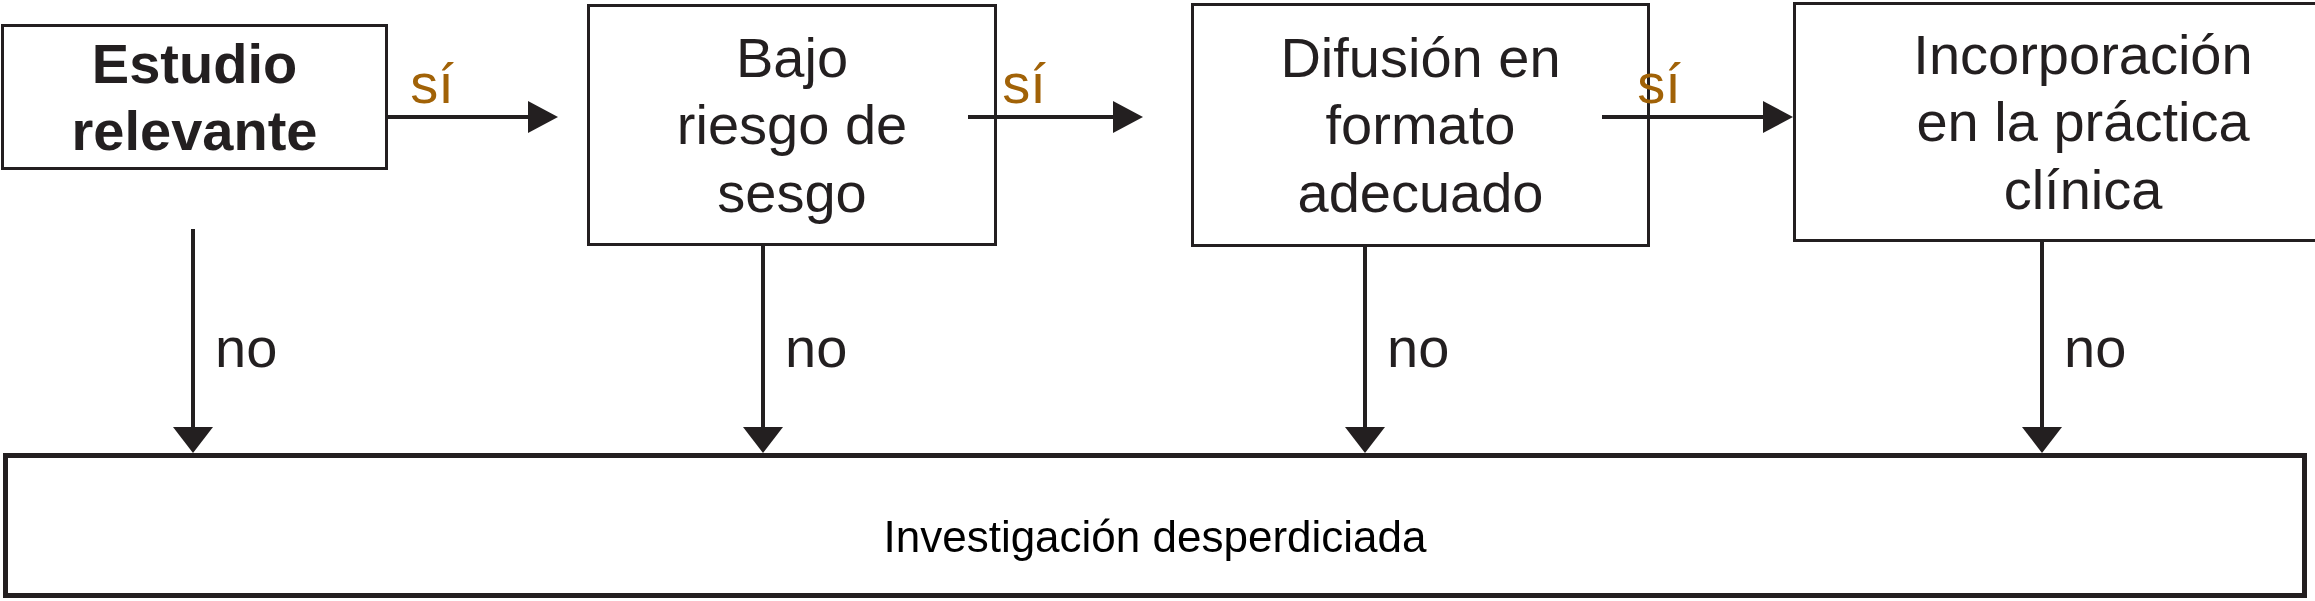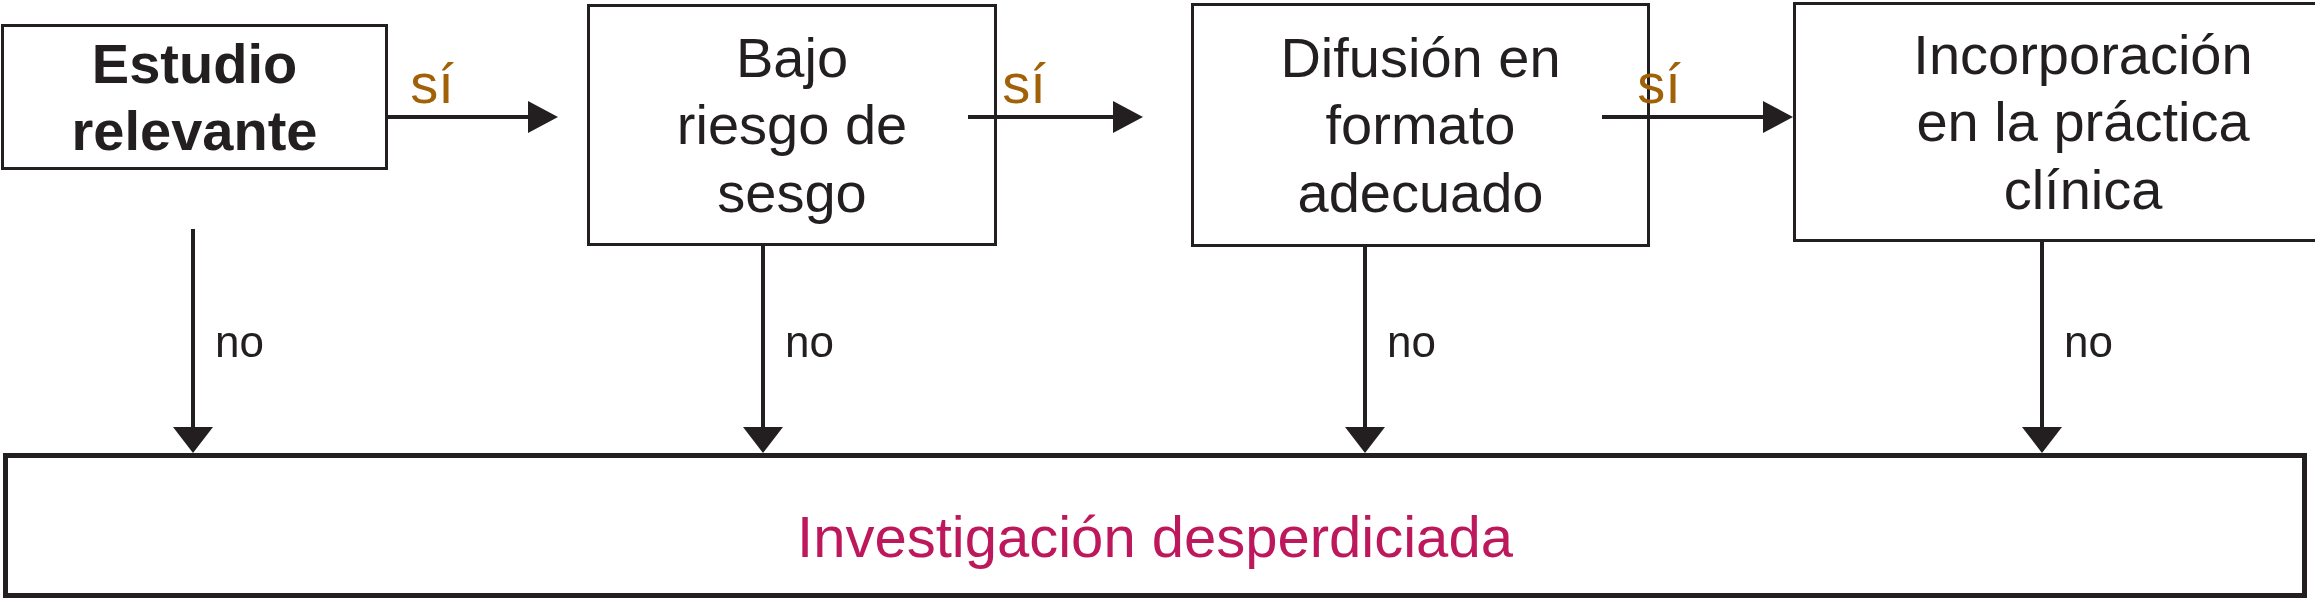--- a/index.html
+++ b/index.html
@@ -44,23 +44,23 @@
     box-sizing: border-box;
     border: 5px solid #231f20;
     background: #ffffff;
     display: flex;
     align-items: center;
     justify-content: center;
     text-align: center;
     padding-top: 22px;
   }
   .sink .label {
-    font-size: 58px;
+    font-size: 44px;
     line-height: 1;
-    color: #be185d;
+    color: #000000;
   }
 
   
   .hshaft {
     position: absolute;
     height: 4px;
     background: #231f20;
     top: 115px;
   }
   .h1 { left: 388px;  width: 140px; }
@@ -113,21 +113,21 @@
     line-height: 1;
     color: #a16207;
   }
   .yes1 { left: 382px; }
   .yes2 { left: 974px; }
   .yes3 { left: 1609px; }
 
   .no-label {
     position: absolute;
     top: 320px;
-    font-size: 44px;
+    font-size: 56px;
     line-height: 1;
     color: #231f20;
   }
   .no1 { left: 215px; }
   .no2 { left: 785px; }
   .no3 { left: 1387px; }
   .no4 { left: 2064px; }
 </style>
 </head>
 <body>

